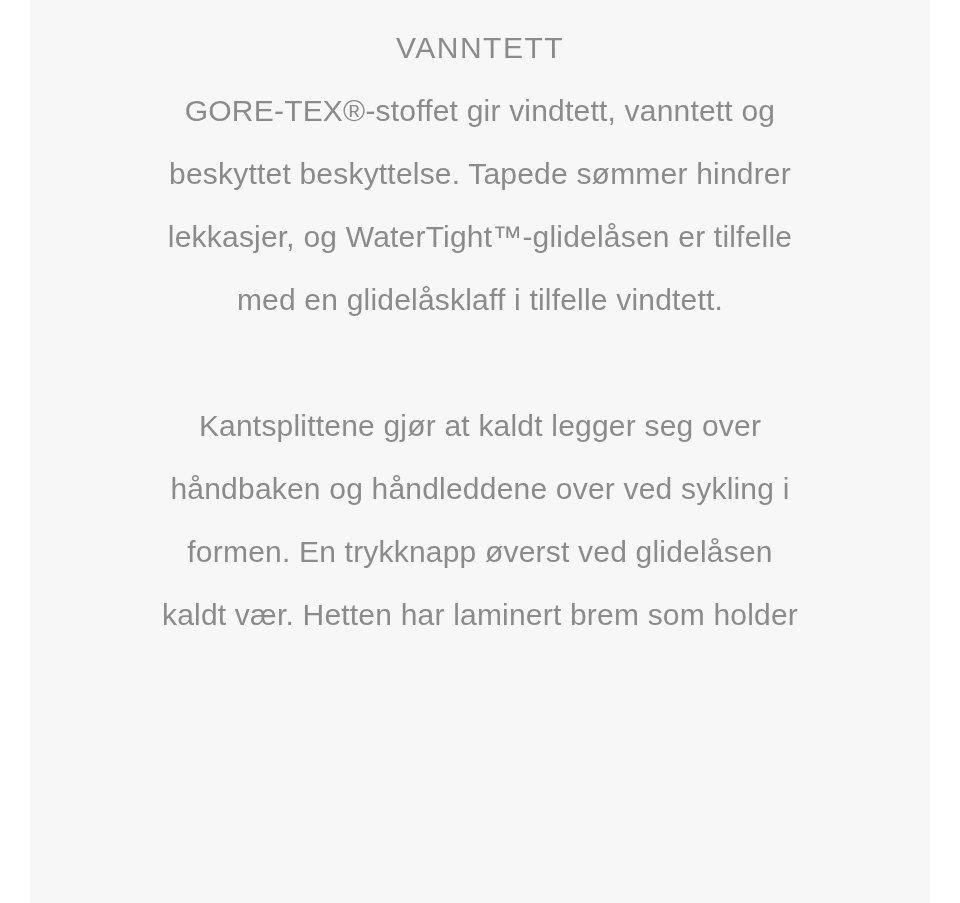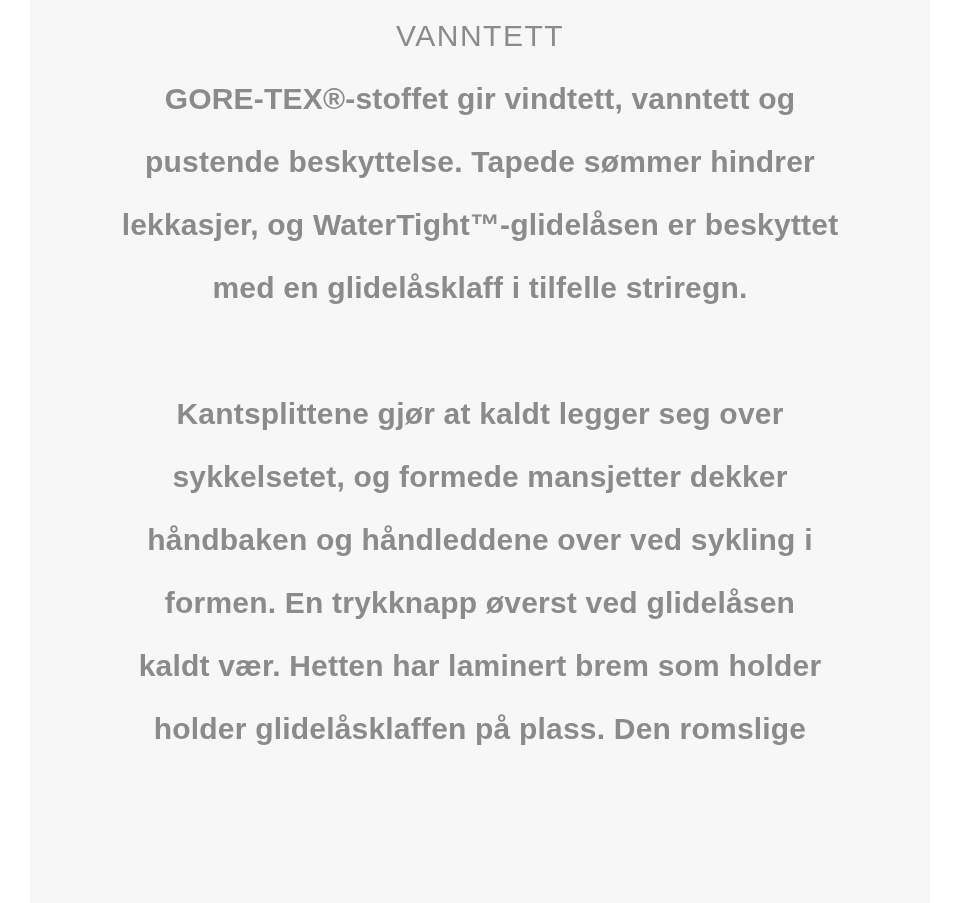--- a/index.html
+++ b/index.html
@@ -12,21 +12,21 @@
     height: 903px;
     overflow: hidden;
     font-family: "Liberation Sans", sans-serif;
   }
   .content-panel {
     width: 900px;
     height: 903px;
     margin: 0 auto;
     background: #f7f7f7;
     box-sizing: border-box;
-    padding-top: 4px;
+    padding-top: 16px;
   }
   .section {
     text-align: center;
   }
   .section + .section {
     margin-top: 63px; 
   }
   .section-heading,
   .text-line {
     height: 63px;
@@ -34,38 +34,35 @@
     font-size: 30px;
     color: #8b8b8b;
     white-space: nowrap;
     font-weight: 400;
   }
   .section-heading {
     letter-spacing: 1.5px;
   }
   .text-line {
     letter-spacing: 0.2px;
-    font-weight: bold;
   }
 </style>
 </head>
 <body>
 
 <div class="content-panel">
 
   <div class="section">
     <div class="section-heading">VANNTETT</div>
     <div class="text-line">GORE-TEX®-stoffet gir vindtett, vanntett og</div>
-    <div class="text-line">pustende beskyttelse. Tapede sømmer hindrer</div>
-    <div class="text-line">lekkasjer, og WaterTight™-glidelåsen er beskyttet</div>
-    <div class="text-line">med en glidelåsklaff i tilfelle striregn.</div>
+    <div class="text-line">beskyttet beskyttelse. Tapede sømmer hindrer</div>
+    <div class="text-line">lekkasjer, og WaterTight™-glidelåsen er tilfelle</div>
+    <div class="text-line">med en glidelåsklaff i tilfelle vindtett.</div>
   </div>
 
   <div class="section">
     <div class="text-line">Kantsplittene gjør at kaldt legger seg over</div>
-    <div class="text-line">sykkelsetet, og formede mansjetter dekker</div>
     <div class="text-line">håndbaken og håndleddene over ved sykling i</div>
     <div class="text-line">formen. En trykknapp øverst ved glidelåsen</div>
     <div class="text-line">kaldt vær. Hetten har laminert brem som holder</div>
-    <div class="text-line">holder glidelåsklaffen på plass. Den romslige</div>
   </div>
 
 </div>
 
 </body></html>

